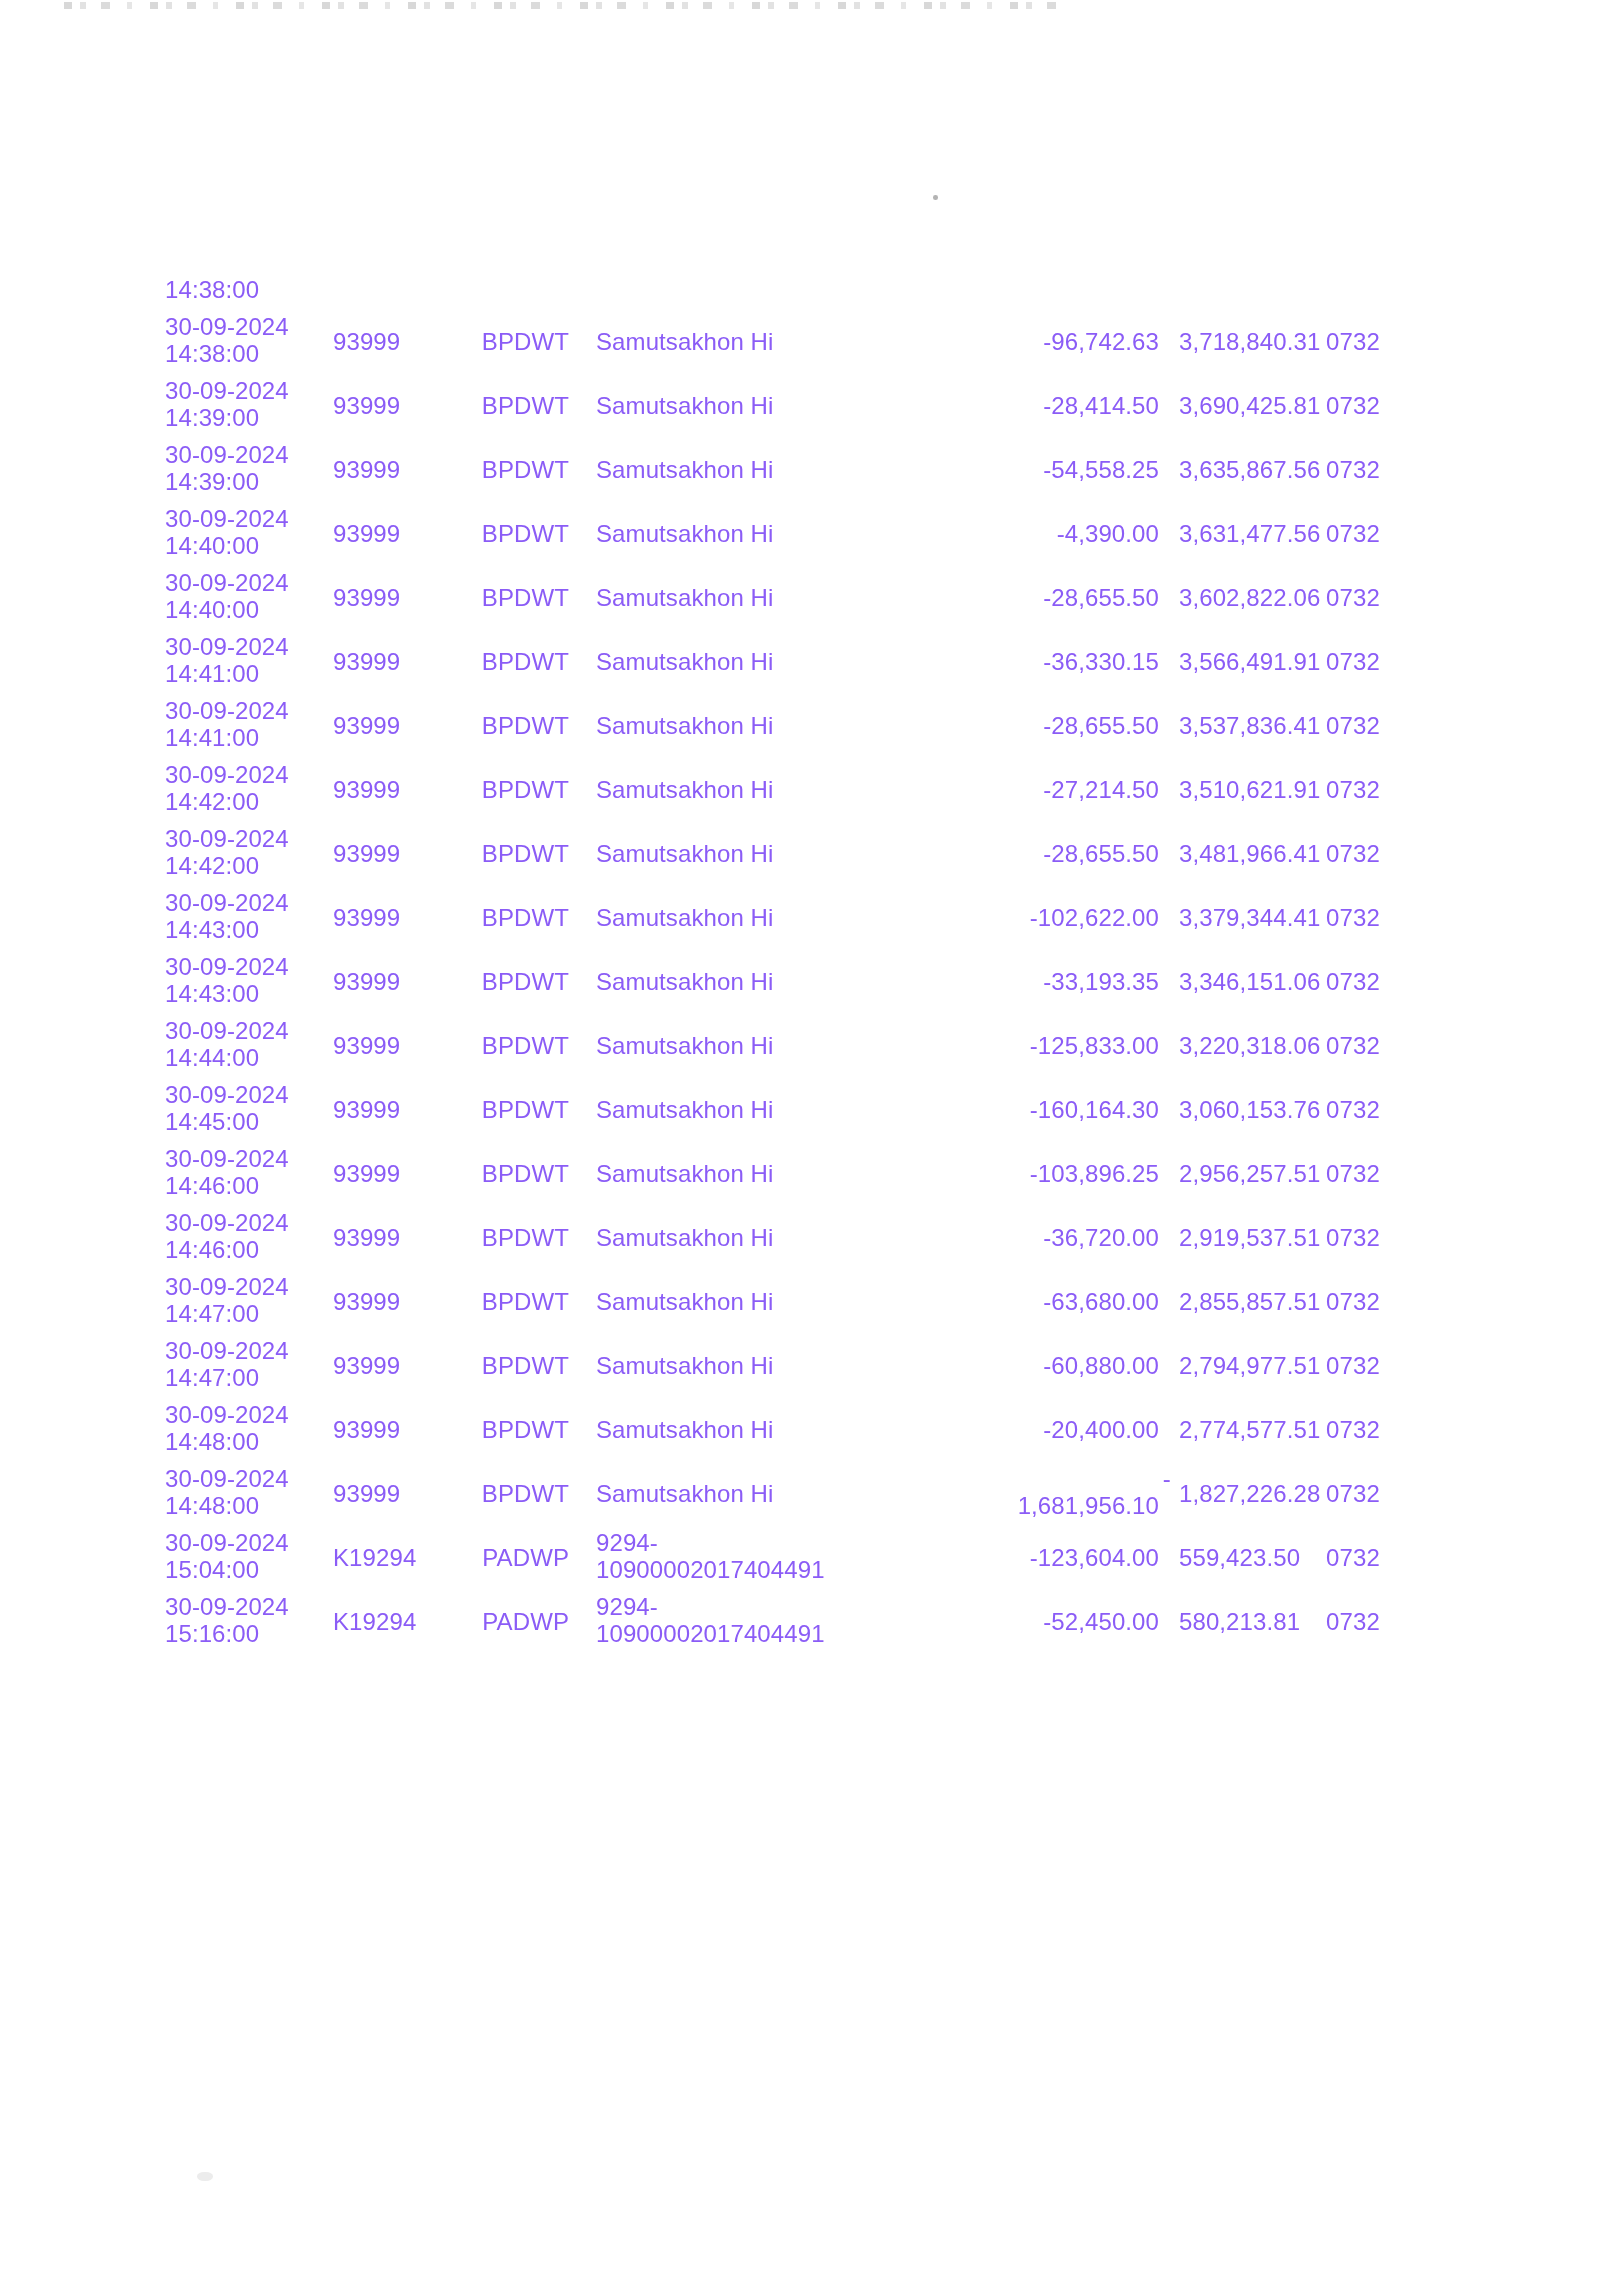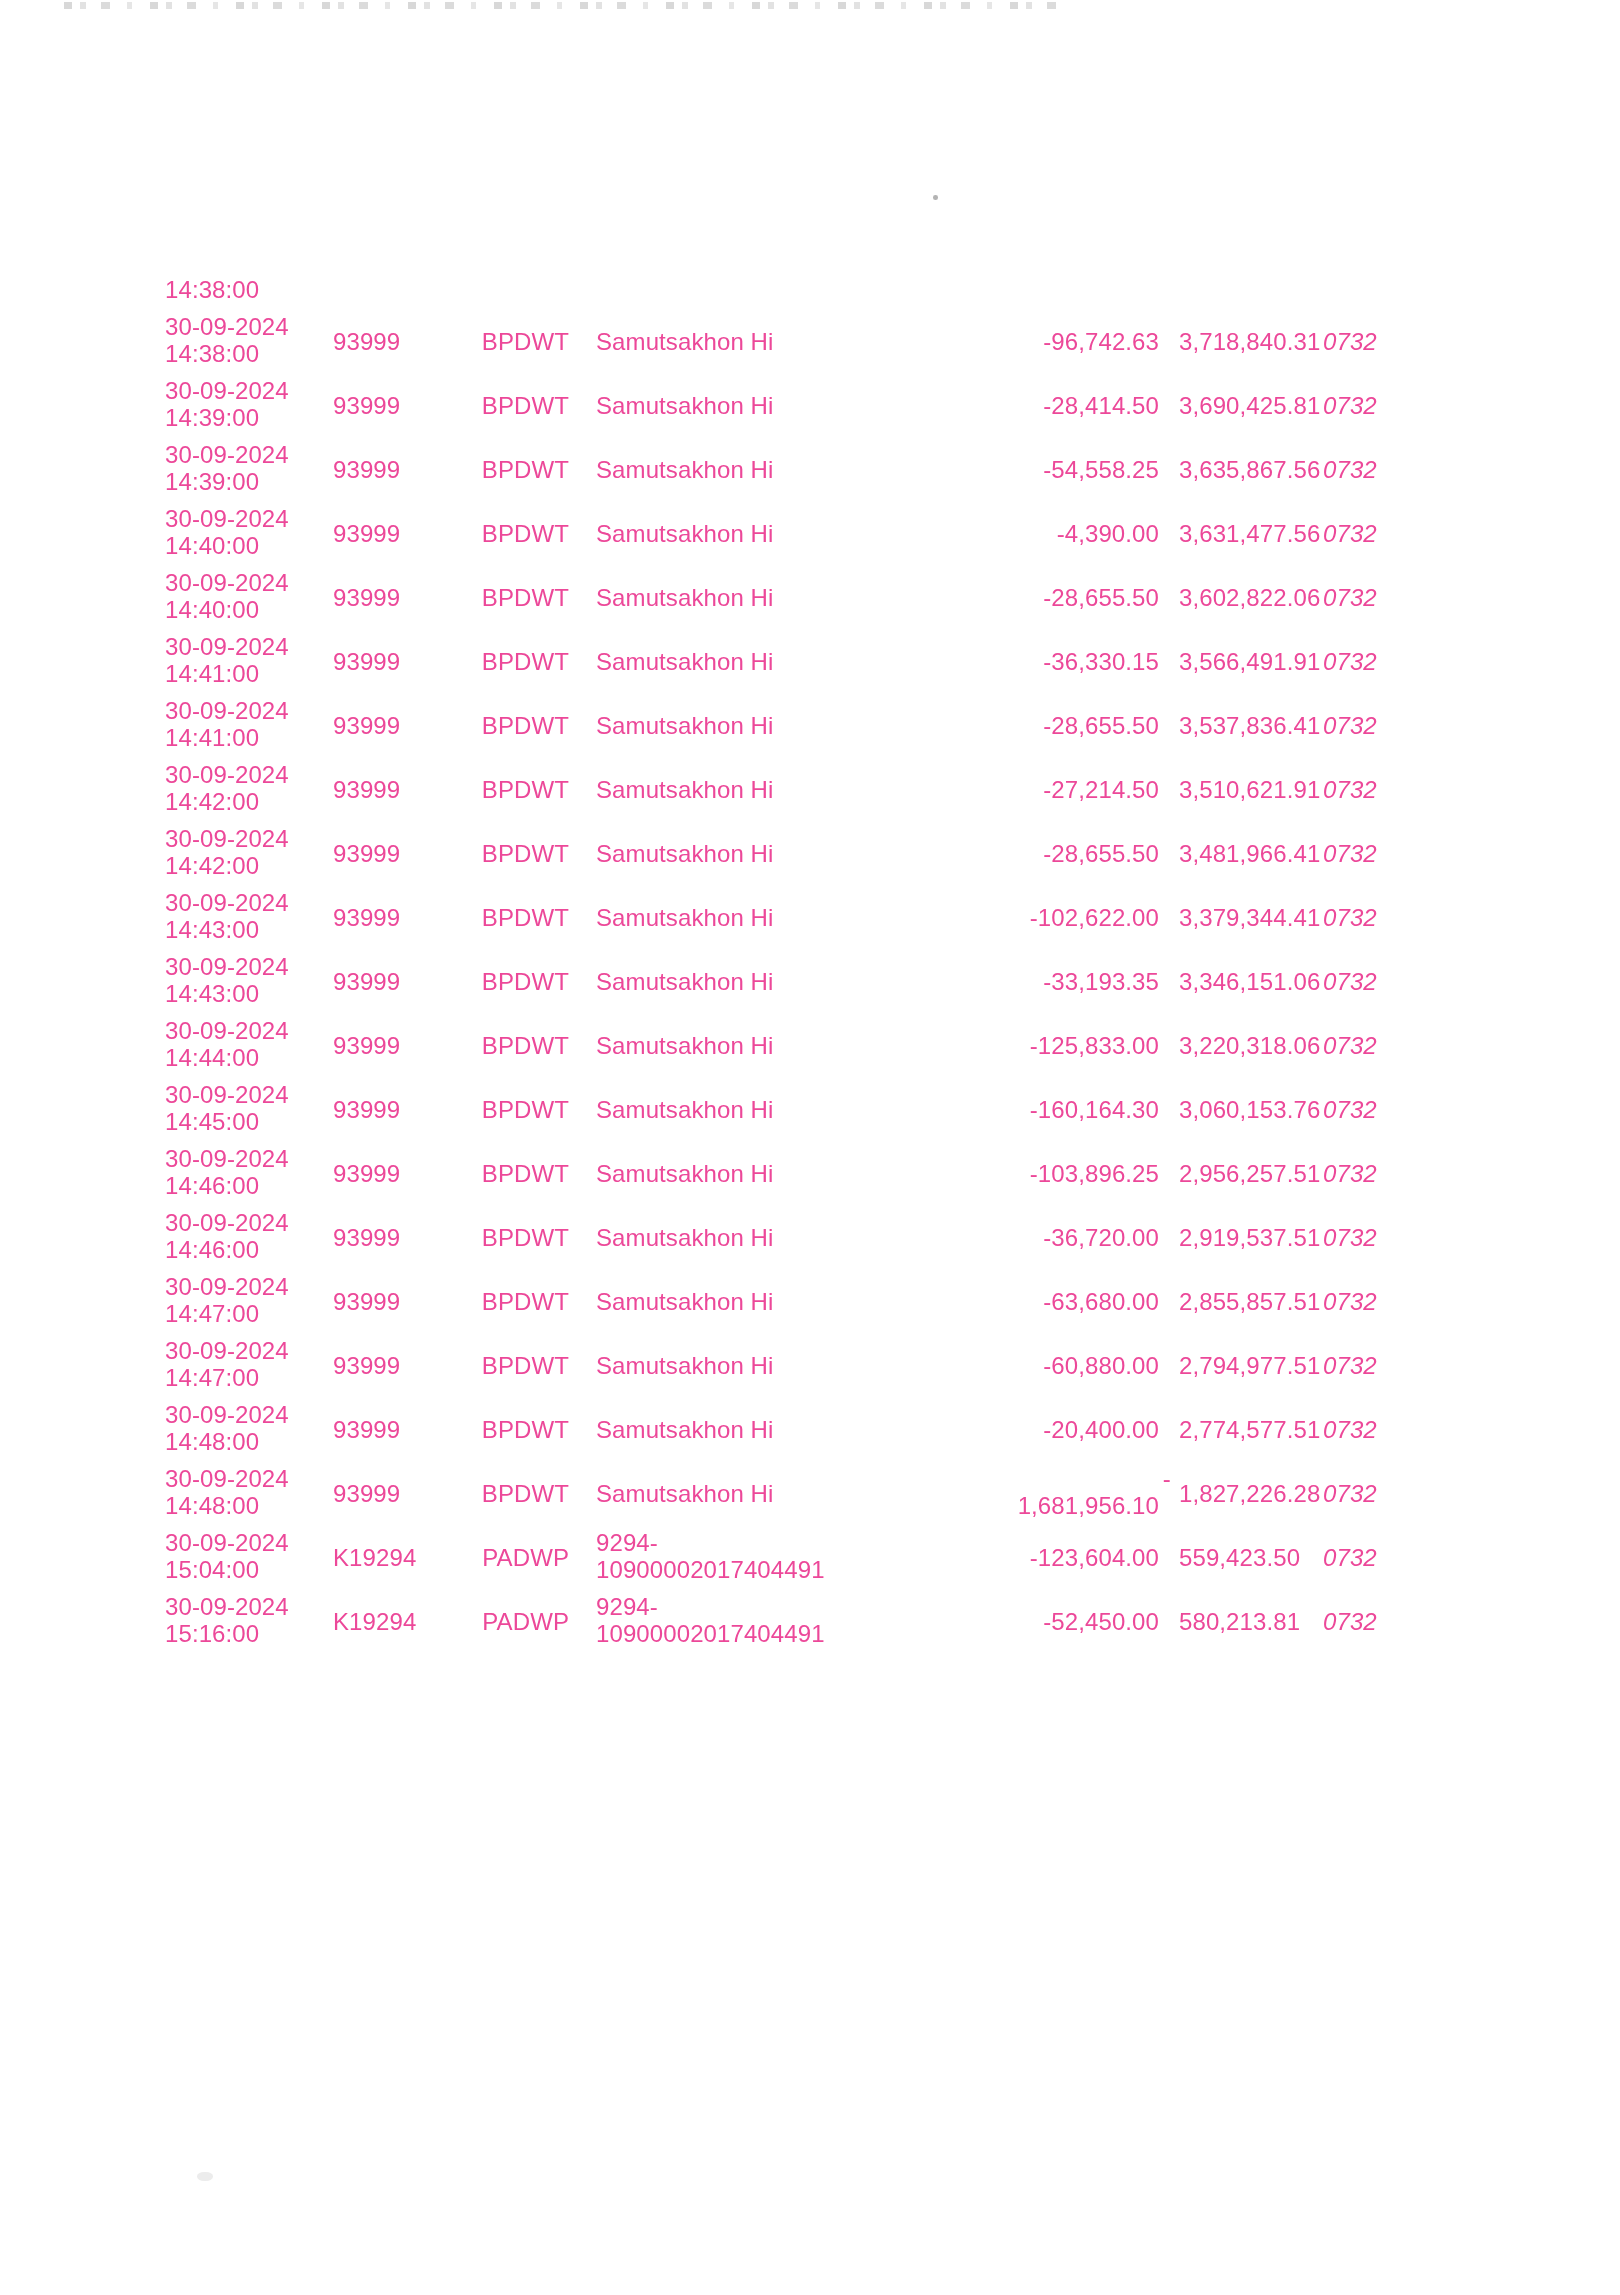--- a/index.html
+++ b/index.html
@@ -3,21 +3,21 @@
 <meta charset="utf-8">
 <style>
   html,body { margin:0; padding:0; background:#e8e8e8; }
   .page {
     position:relative;
     width:1621px; height:2295px;
     background:#ffffff;
     overflow:hidden;
     font-family:"Liberation Sans", sans-serif;
     font-size:24px;
-    color:#ec4899;
+    color:#8b5cf6;
   }
   
   .clip-top {
     position:absolute; left:64px; top:0; width:992px; height:8.5px;
     overflow:hidden; opacity:.38; filter:blur(0.4px);
   }
   .clip-top .frag {
     width:100%; height:6.5px; margin-top:2px;
     background:repeating-linear-gradient(90deg,
       #9a9a9a 0 7.9px, transparent 7.9px 15.7px,
@@ -39,21 +39,21 @@
   .l1 { top:2.6px; }
   .l2 { top:30px; }
   .lc { top:18.3px !important; }          
   .c-date    { left:0;     width:160px; }
   .c-code    { left:168px; width:108px; }
   .c-channel { left:280px; width:124px;text-align:right; }
   .c-desc    { left:431px; width:282px; }
   .c-amount  { left:773px; width:221px; text-align:right; }
   .c-amount .dash { right:-11.8px; }
   .c-balance { left:1014px; width:141px; }
-  .c-branch  { left:1158px; width:60px; text-align:left;font-style:italic; }
+  .c-branch  { left:1158px; width:60px; text-align:center; }
 
   .totals { position:absolute; left:165px; top:1705px; width:1284px; height:64px; }
   .t-cr { position:absolute; left:0; top:0; width:282px; height:64px; }
   .t-cr .l1 { top:5.2px; }
   .t-cr .l2 { top:33px; }
   .t-dr { position:absolute; left:430px; top:20px; height:27.5px; line-height:27.5px; white-space:nowrap; }
 </style>
 </head>
 <body>
 

